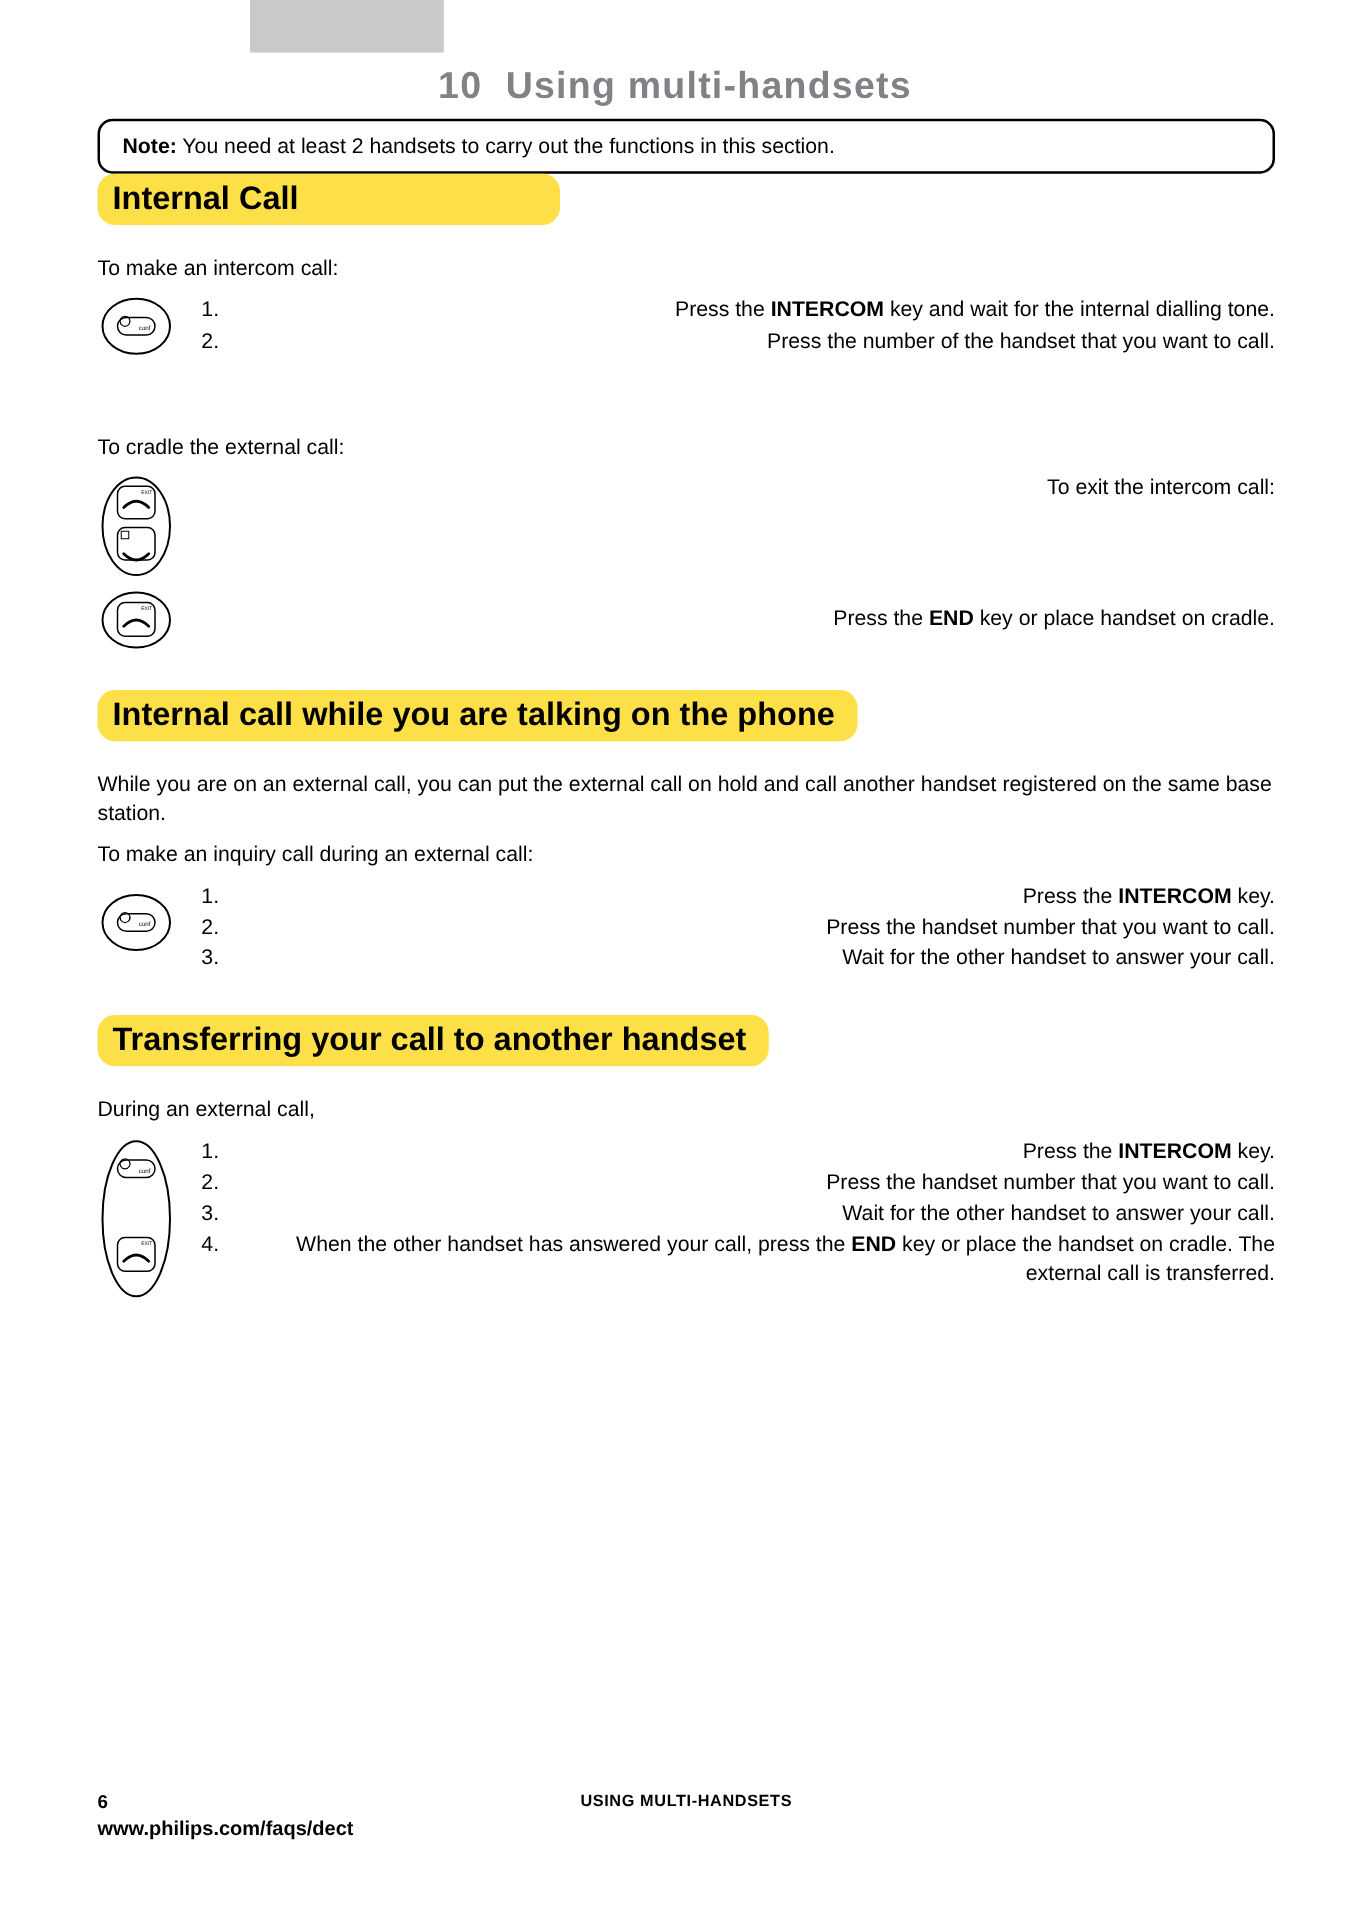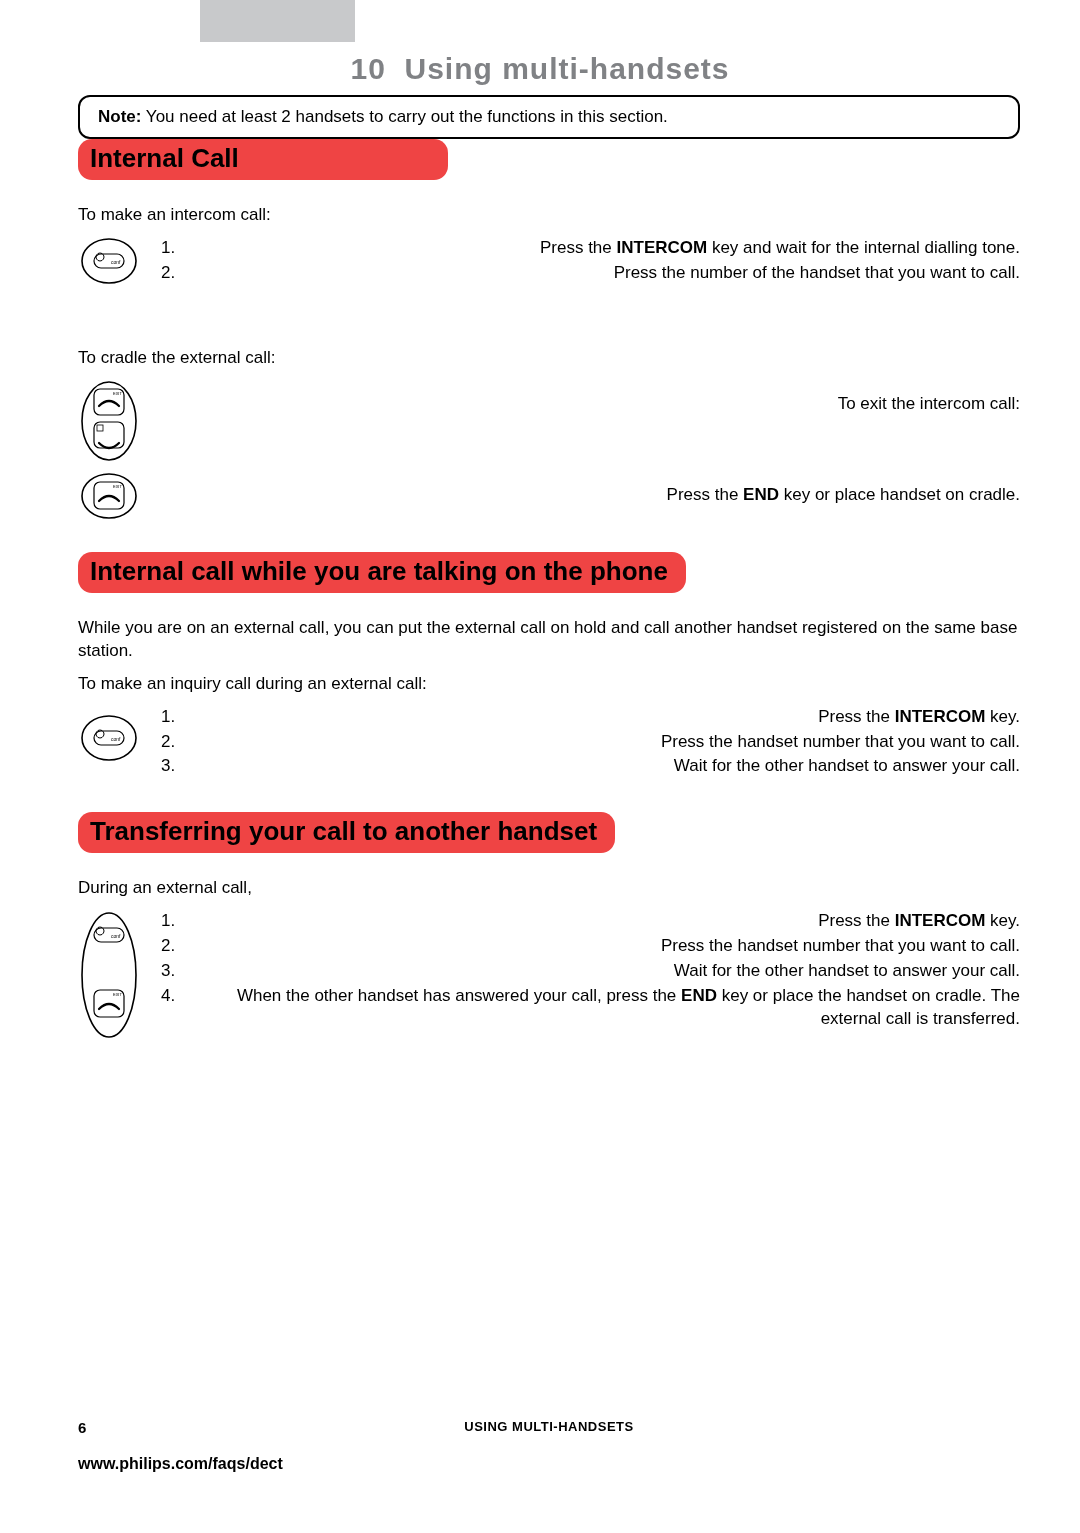--- a/index.html
+++ b/index.html
@@ -46,21 +46,21 @@
   }
   .note-box {
     border: 2px solid #000;
     border-radius: 12px;
     padding: 10px 18px;
     font-size: 17px;
   }
   .note-box b { font-weight: bold; }
   .section-head {
     display: inline-block;
-    background: #ef4444;
+    background: #fde047;
     border-radius: 14px;
     padding: 4px 18px 6px 12px;
     font-size: 26px;
     font-weight: bold;
     margin-bottom: 18px;
     font-family: "Gill Sans", "Segoe UI", Arial, sans-serif;
   }
   .section-head.wide1 { min-width: 340px; }
   .plain {
     font-size: 17px;
@@ -88,21 +88,21 @@
   ol.steps {
     margin: 0 0 0 0;
     padding-left: 22px;
     font-size: 17px;
   }
   ol.steps li {
     margin-bottom: 2px;
     padding-left: 4px;
     line-height: 1.35;
   }
-  .sub-plain { font-size:17px; margin-top:14px; margin-bottom:8px; }
+  .sub-plain { font-size:17px; margin-bottom:8px; }
   
   svg.key { display:block; }
   .footer {
     position: absolute;
     left: 78px;
     right: 60px;
     bottom: 60px;
     font-size: 15px;
   }
   .footer .pg {
@@ -116,21 +116,21 @@
     text-align:center;
     font-family: "Arial Black", Arial, sans-serif;
     font-weight: 900;
     font-size: 13px;
     letter-spacing: 0.5px;
     text-transform: uppercase;
   }
   .footer .url {
     font-weight: bold;
     font-size: 16px;
-    margin-top: 18px;
+    margin-top: 4px;
     display:block;
   }
   .spacer-lg { height: 44px; }
   .spacer-md { height: 22px; }
 </style>
 </head>
 <body>
 
 <div class="page">
   <div class="top-bar"></div>

